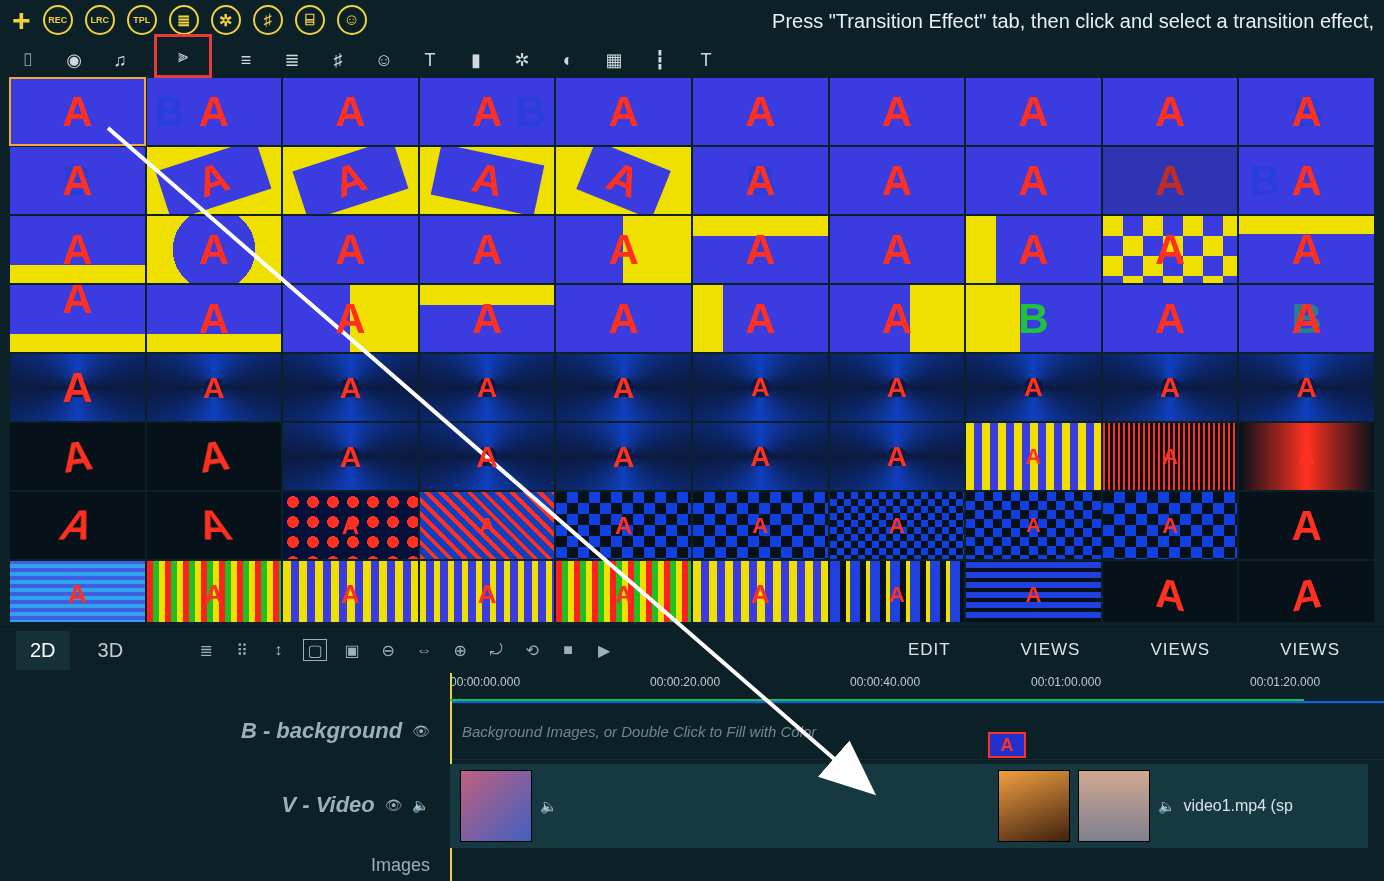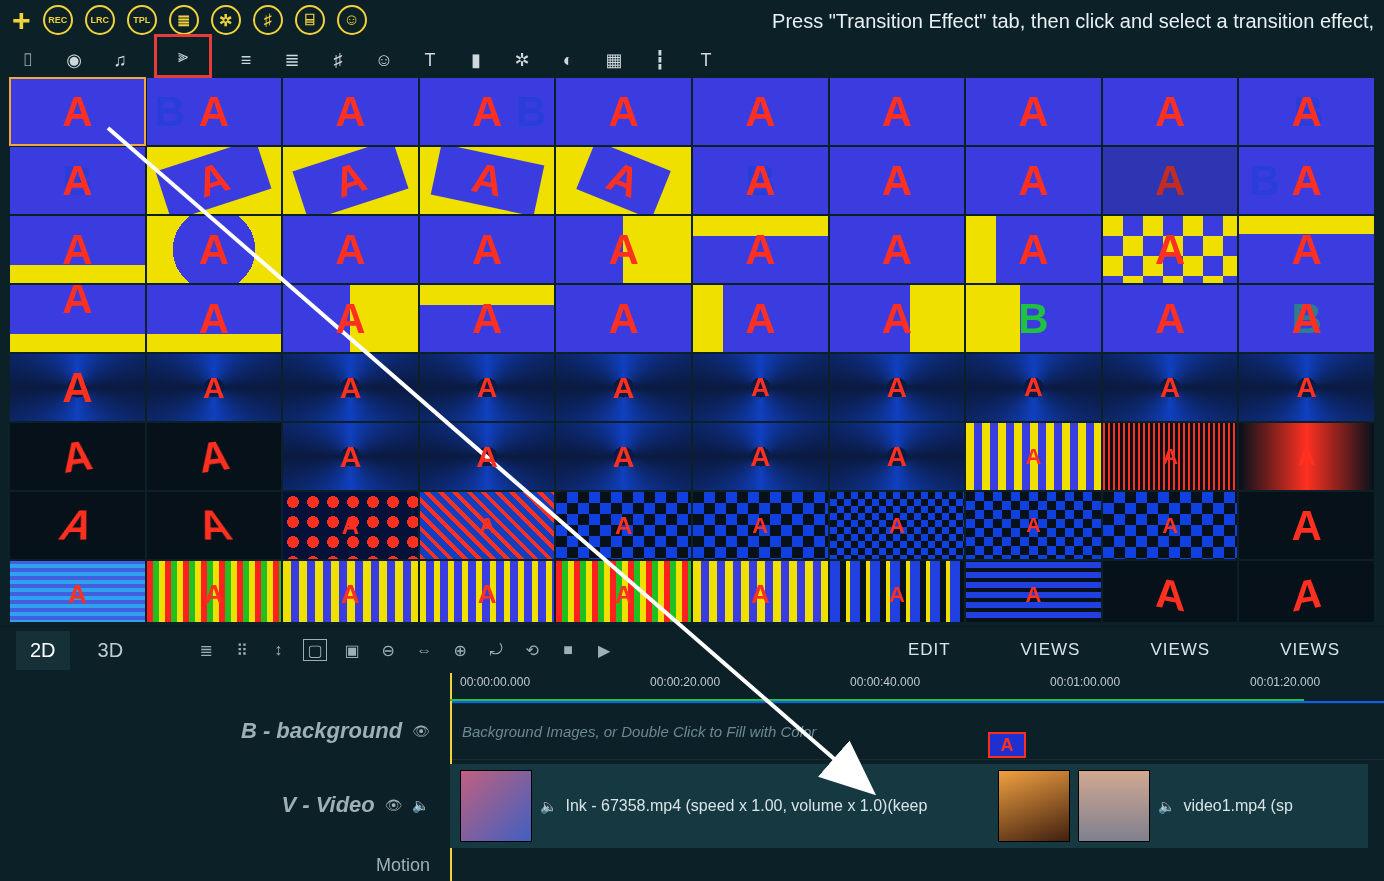--- a/index.html
+++ b/index.html
@@ -498,55 +498,54 @@
     <div class="tl-spacer"></div>
     <div class="menu-label">EDIT</div>
     <div class="menu-label">VIEWS</div>
     <div class="menu-label">VIEWS</div>
     <div class="menu-label">VIEWS</div>
   </div>
 
   <div class="ruler">
     <div class="playhead"></div>
     <div class="green"></div>
-    <span class="tick" style="left:10px">00:00:00.000</span>
+    <span class="tick" style="left:0">00:00:00.000</span>
     <span class="tick" style="left:200px">00:00:20.000</span>
     <span class="tick" style="left:400px">00:00:40.000</span>
-    <span class="tick" style="left:600px">00:01:00.000</span>
+    <span class="tick" style="left:581px">00:01:00.000</span>
     <span class="tick" style="left:800px">00:01:20.000</span>
   </div>
 
   <div class="tracks">
     <div class="track-labels">
       <div class="track-label-row">
         <span class="title">B - background</span>
         <span class="vis-icon">👁</span>
       </div>
       <div class="track-label-row" style="height:92px">
         <span class="title">V - Video</span>
         <span class="vis-icon">👁</span>
         <span class="vis-icon">🔈</span>
       </div>
       <div class="track-label-row motion" style="height:28px">
-        <span class="title">Motion</span>
+        <span class="title">Images</span>
       </div>
       <div class="track-label-row motion" style="height:20px">
         <span class="title">Shape</span>
       </div>
     </div>
 
     <div class="track-lanes">
       <div class="lane bg">
         <span class="placeholder">Background Images, or Double Click to Fill with Color</span>
       </div>
       <div class="lane" style="height:92px">
         <div class="clip" style="left:0;width:540px">
           <div class="thumb"></div>
           <span style="font-size:14px">🔈</span>
-          <span>Ink - 67358.mp4  (speed x 1.00, volume x 1.0)(keep</span>
         </div>
         <div class="trans-marker">
             <span>A</span>
           </div>
         <div class="clip clip2">
           <div class="thumb t2"></div>
           <div class="thumb t3"></div>
           <span style="font-size:14px">🔈</span>
           <span>video1.mp4  (sp</span>
         </div>

